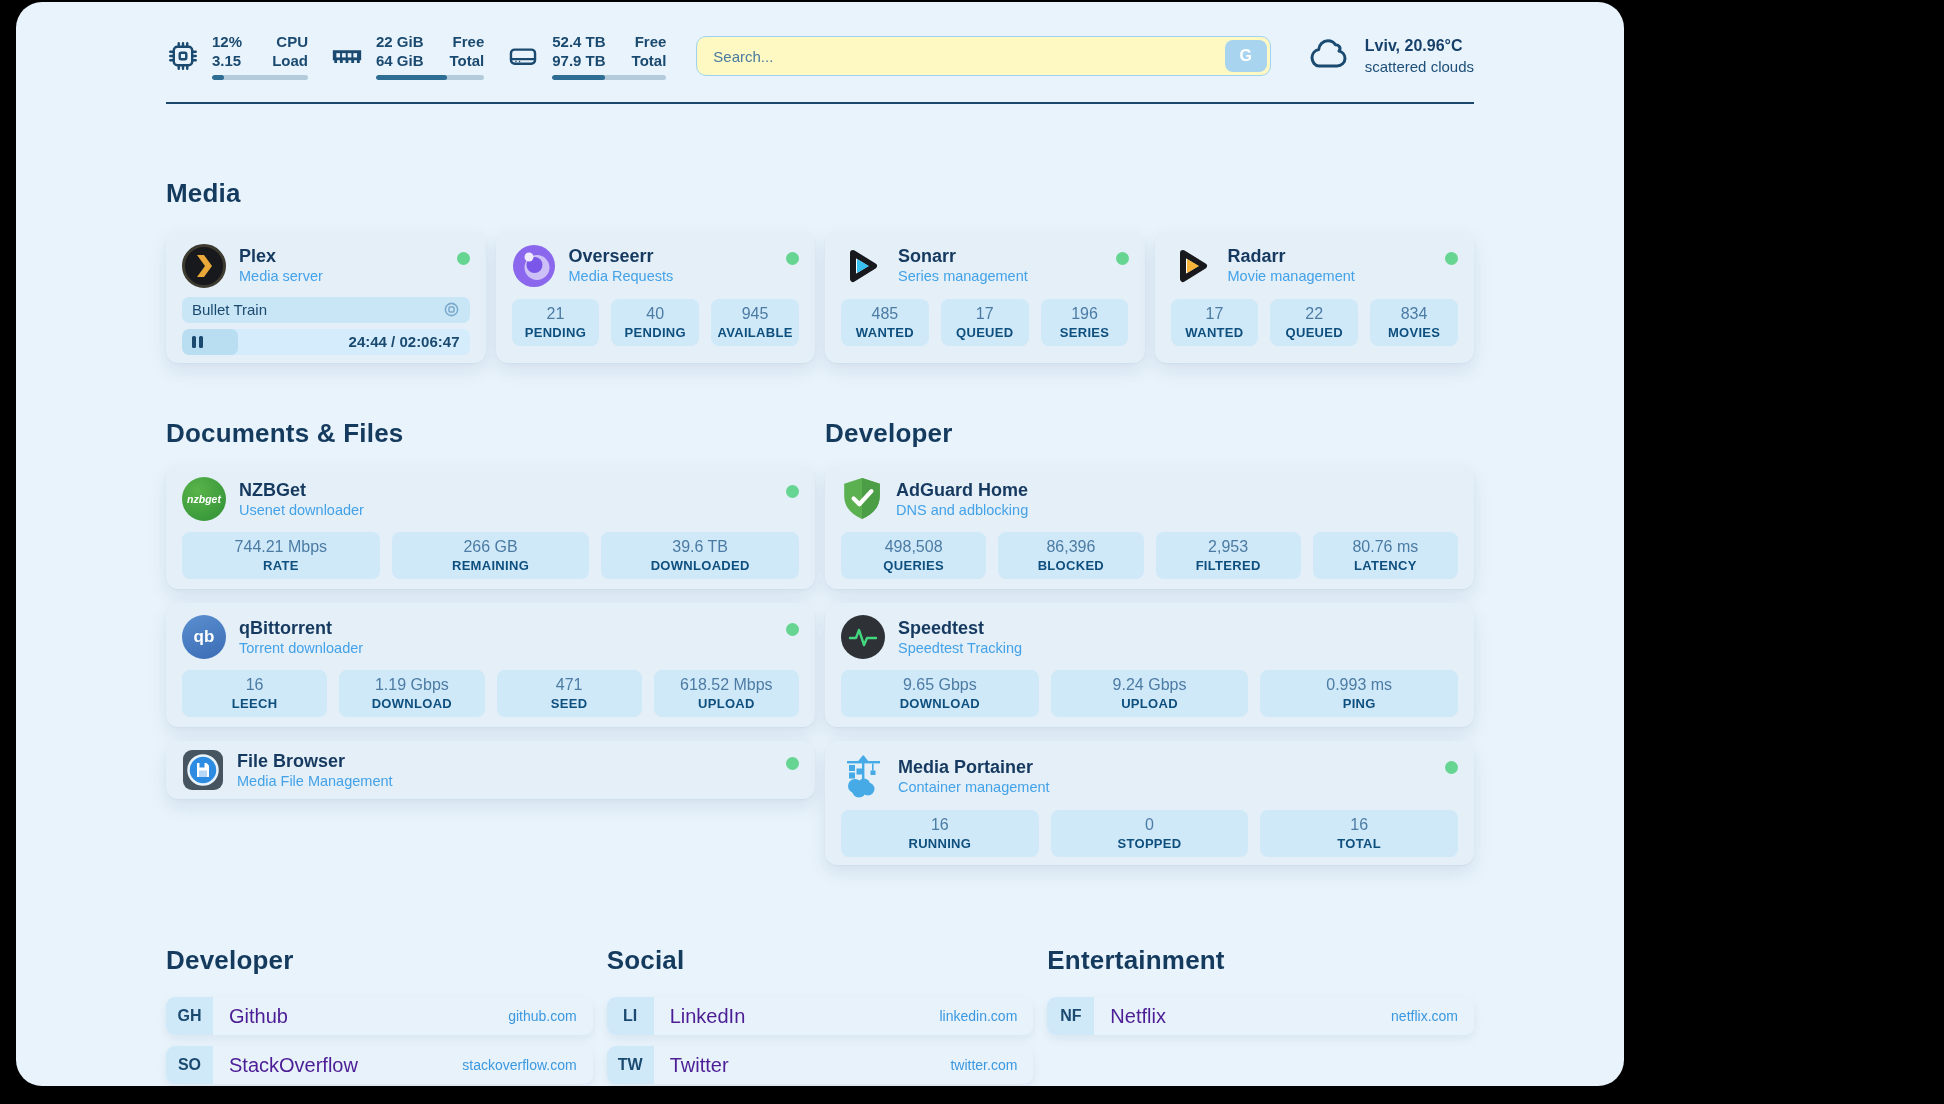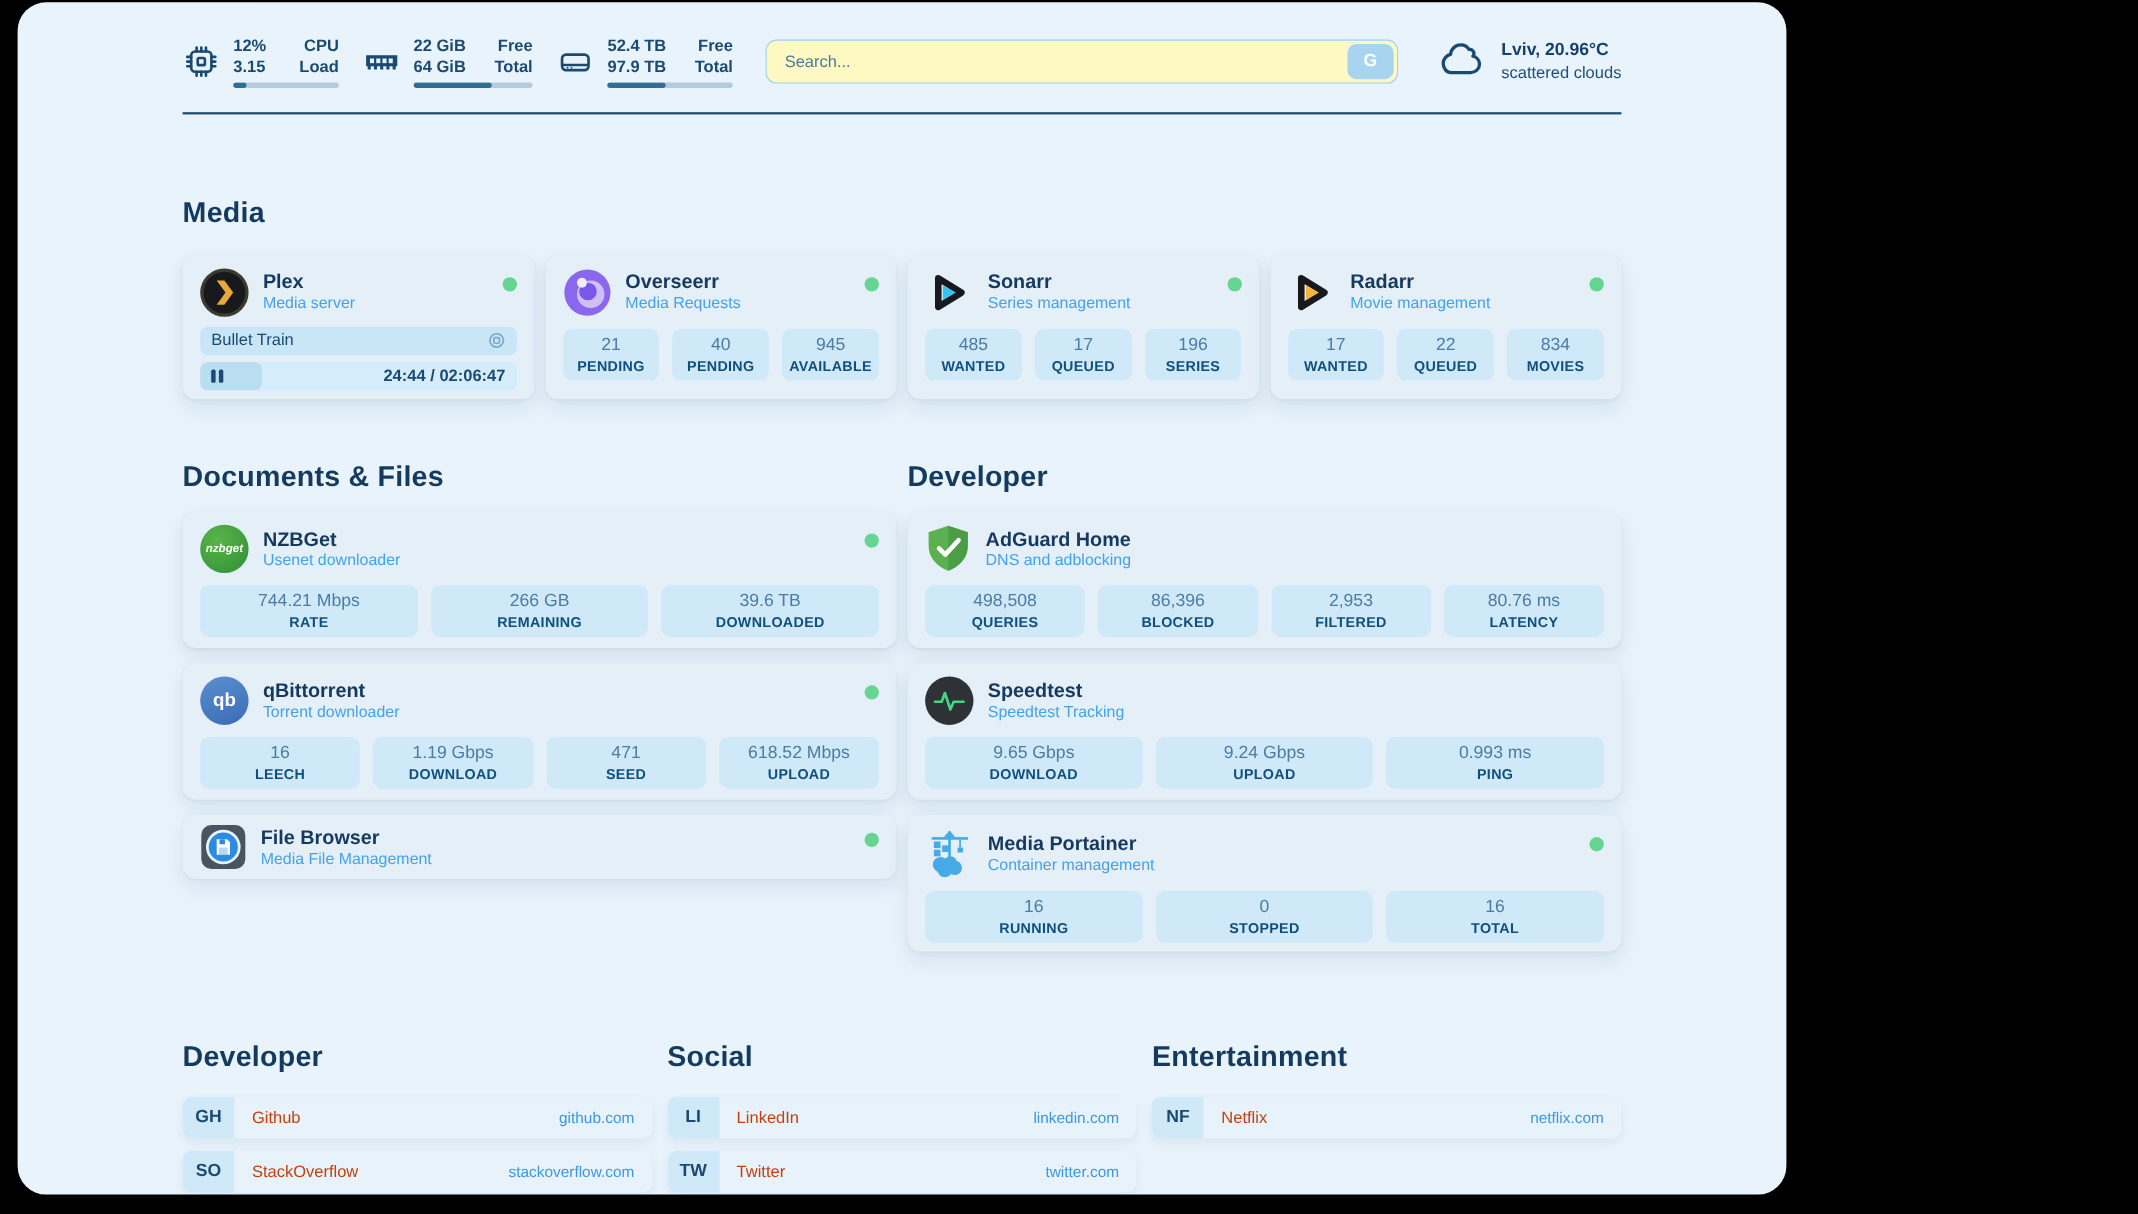--- a/index.html
+++ b/index.html
@@ -65,21 +65,21 @@
 
   .two-col{display:grid;grid-template-columns:1fr 1fr;gap:10px;margin-top:34px;align-items:start;}
   .col-title{margin-bottom:16px;}
   .stack{display:flex;flex-direction:column;gap:14px;}
 
   
   .bookmarks{display:grid;grid-template-columns:repeat(3,1fr);gap:14px;margin-top:58px;}
   .link-list{display:flex;flex-direction:column;gap:11px;margin-top:16px;}
   .link-row{height:38px;display:flex;align-items:center;background:#e7f2fa;border-radius:9px;overflow:hidden;box-shadow:0 4px 10px rgba(23,74,115,.08);cursor:pointer;}
   .link-badge{width:47px;align-self:stretch;background:#cfe9f9;display:flex;align-items:center;justify-content:center;font-size:16px;font-weight:600;color:#1b4a70;}
-  .link-name{margin-left:16px;font-size:15px;color:#c2410c;font-weight:500;}
+  .link-name{margin-left:16px;font-size:20px;color:#4c1d95;font-weight:500;}
   .link-url{margin-left:auto;margin-right:16px;font-size:14px;color:#3b98e0;}
 
   
   .round44{width:44px;height:44px;border-radius:50%;}
   .plex-badge{background:#17191d;border:3px solid #3d3a30;box-sizing:border-box;display:flex;align-items:center;justify-content:center;}
   .qb-badge{background:linear-gradient(160deg,#5a8fd0,#3a6cb4);display:flex;align-items:center;justify-content:center;color:#fff;font-size:17px;font-weight:600;}
   .nzb-badge{background:radial-gradient(circle at 35% 30%,#58b44a,#2f8f35);display:flex;align-items:center;justify-content:center;color:#fff;font-size:10.5px;font-weight:700;font-style:italic;}
   .st-badge{background:#2e3136;display:flex;align-items:center;justify-content:center;}
 </style>
 </head>

